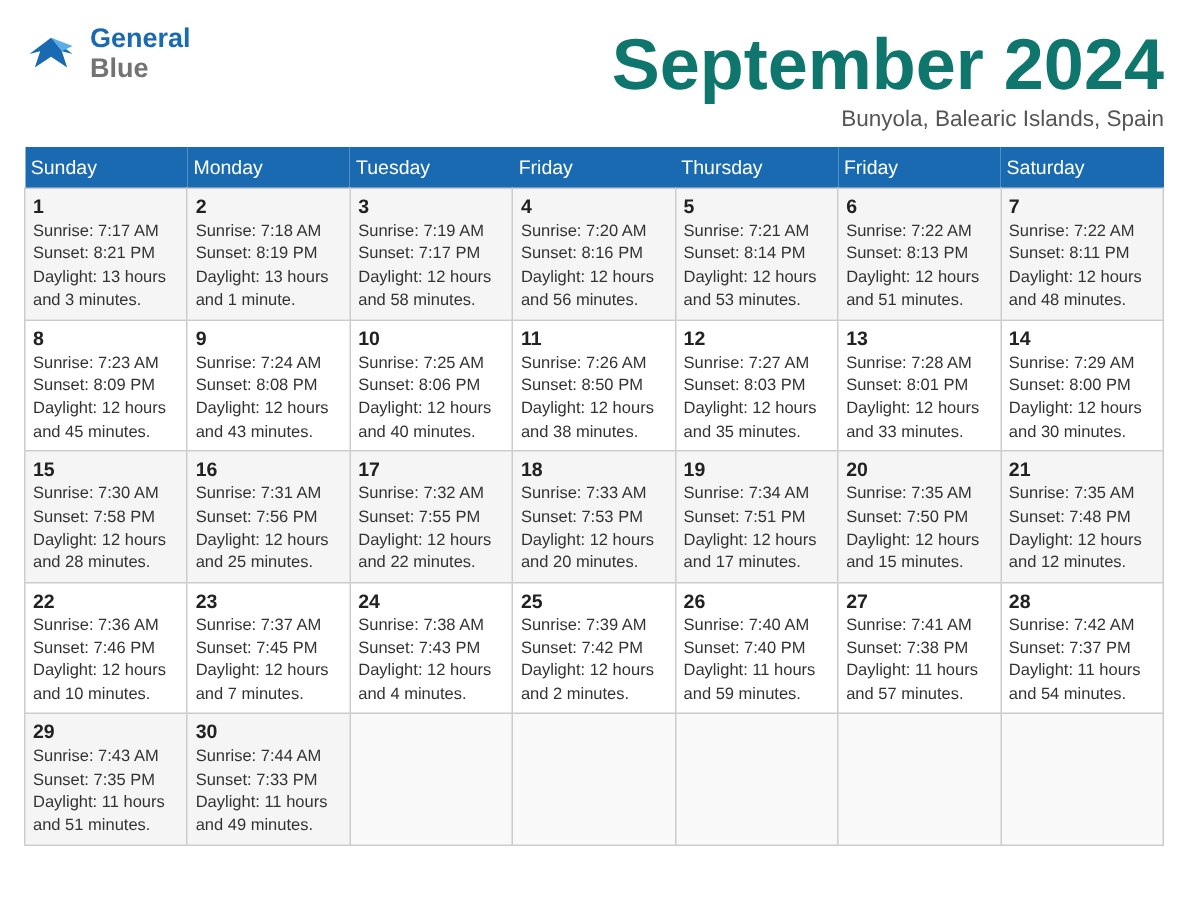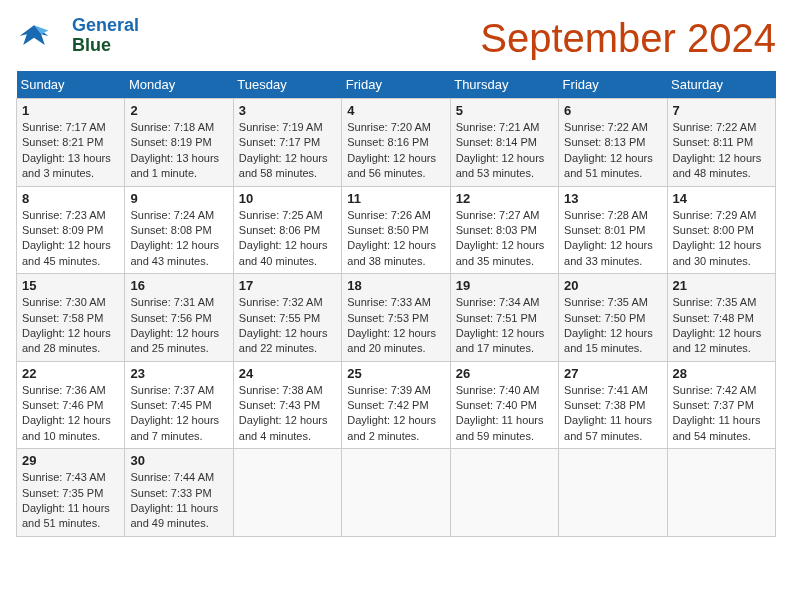--- a/index.html
+++ b/index.html
@@ -12,42 +12,42 @@
     }
     .header {
       display: flex;
       align-items: flex-start;
       justify-content: space-between;
       margin-bottom: 10px;
     }
     .logo {
       display: flex;
       align-items: center;
-      gap: 20px;
+      gap: 8px;
     }
     .logo-text {
       font-size: 18px;
       font-weight: bold;
       color: #333;
       line-height: 1.1;
     }
     .logo-text span {
       color: #1a6ab1;
     }
     .logo-bird {
       width: 36px;
       height: 36px;
     }
     .title-block {
       text-align: right;
     }
     .cal-title {
-      font-size: 40px;
-      font-weight: 400;
-      color: #c2410c;
+      font-size: 48px;
+      font-weight: 700;
+      color: #0f766e;
     }
     .cal-subtitle {
       font-size: 15px;
       color: #555;
     }
     table {
       width: 100%;
       border-collapse: collapse;
       font-size: 11px;
     }
@@ -89,26 +89,27 @@
 <body>
 
 <div class="header">
   <div class="logo">
     <svg class="logo-bird" viewBox="0 0 40 40">
       <polygon points="20,8 36,20 28,18 32,30 20,22 8,30 12,18 4,20" fill="#1a6ab1"></polygon>
       <polygon points="20,8 36,14 28,18" fill="#5aaee8"></polygon>
     </svg>
     <div>
       <div class="logo-text">
-        <span>General</span><br><span style="color:#14532d">Blue</span>
+        <span>General</span><br><span style="color:#737373">Blue</span>
       </div>
     </div>
   </div>
   <div class="title-block">
     <div class="cal-title">September 2024</div>
+    <div class="cal-subtitle">Bunyola, Balearic Islands, Spain</div>
   </div>
 </div>
 
 <table>
   <thead>
     <tr id="header-row">
         <th>Sunday</th>
         <th>Monday</th>
         <th>Tuesday</th>
         <th>Friday</th>

